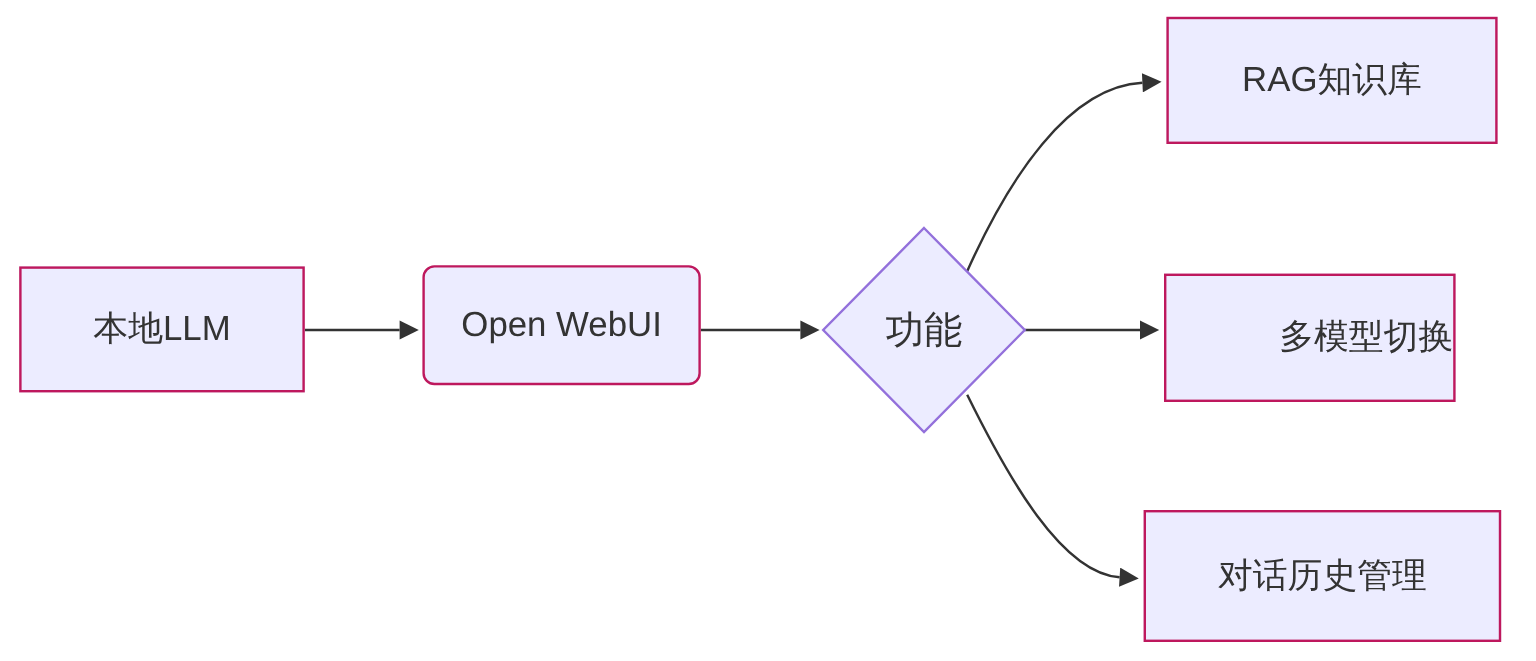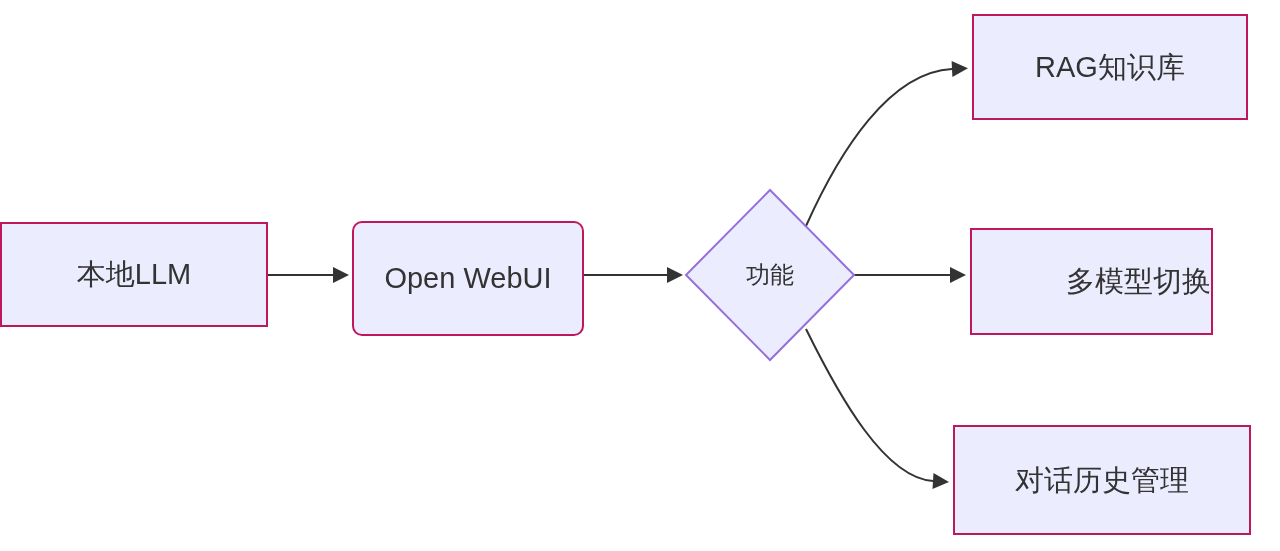--- a/index.html
+++ b/index.html
@@ -38,29 +38,29 @@
   .node.rounded {
     border-radius: 10px;
   }
   .diamond-label {
     position: absolute;
     box-sizing: border-box;
     display: flex;
     align-items: center;
     justify-content: center;
     color: #333333;
-    font-size: 24px;
+    font-size: 32px;
     line-height: 1;
     white-space: nowrap;
     background: transparent;
     pointer-events: none;
   }
   
-  .node-local-llm    { left: 0;  top: 222px; width: 268px; height: 105px; }
-  .node-open-webui   { left: 352px; top: 221px; width: 232px; height: 115px; }
+  .node-local-llm    { left: 16px;  top: 222px; width: 238px; height: 105px; }
+  .node-open-webui   { left: 352px; top: 221px; width: 232px; height: 100px; }
   .node-rag          { left: 972px; top: 14px;  width: 276px; height: 106px; }
   .node-multi-model  { left: 970px; top: 228px; width: 243px; height: 107px; justify-content: flex-end; }
   .node-chat-history { left: 953px; top: 425px; width: 298px; height: 110px; }
   .label-features    { left: 706px; top: 245px; width: 128px; height: 60px; }
 </style>
 </head>
 <body>
 
 <div class="canvas">
 

